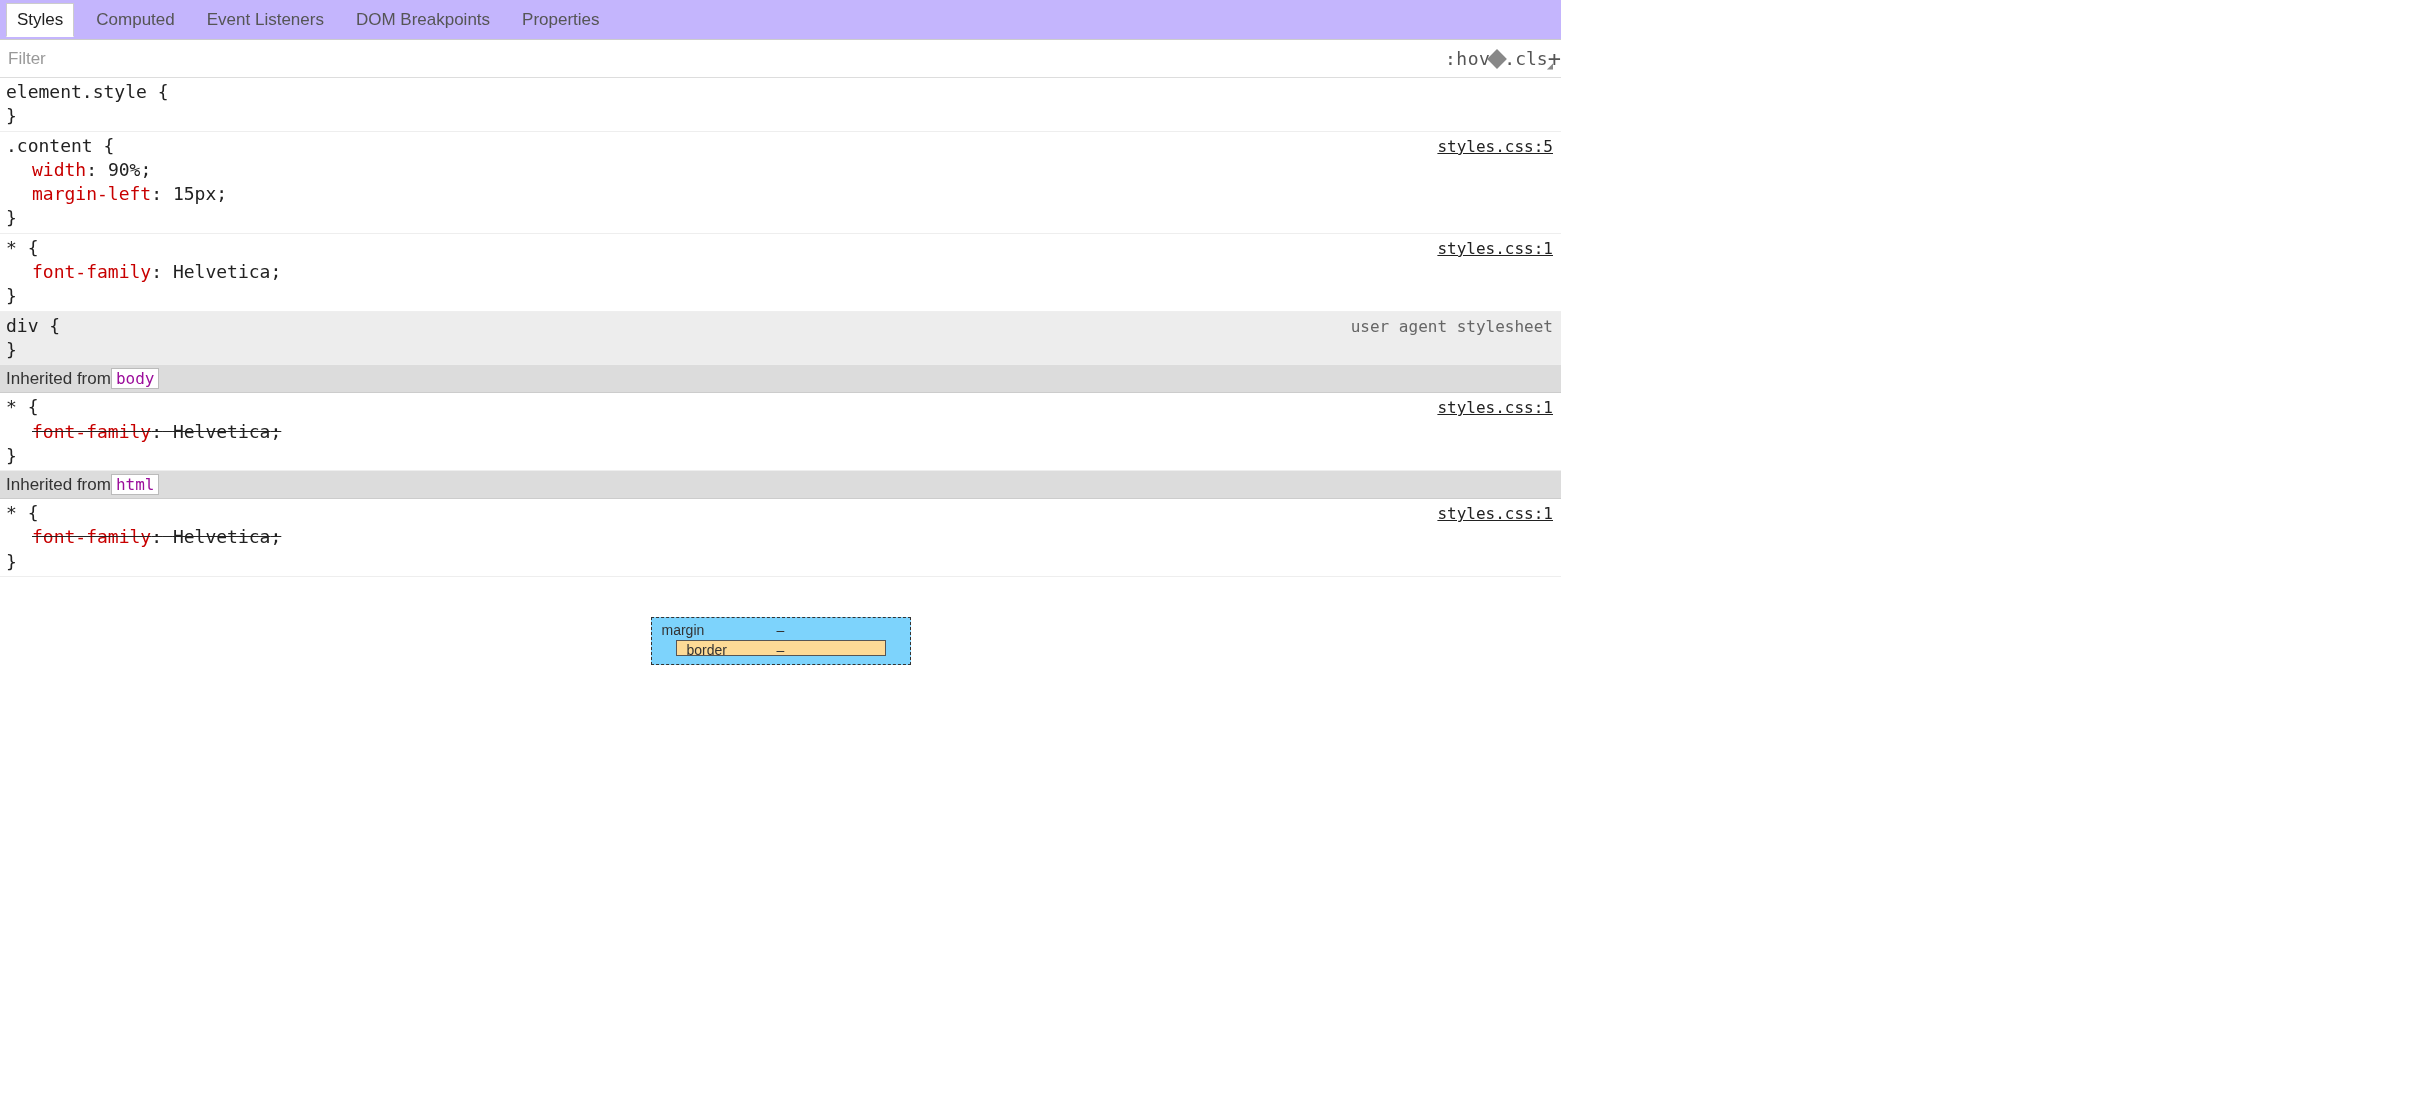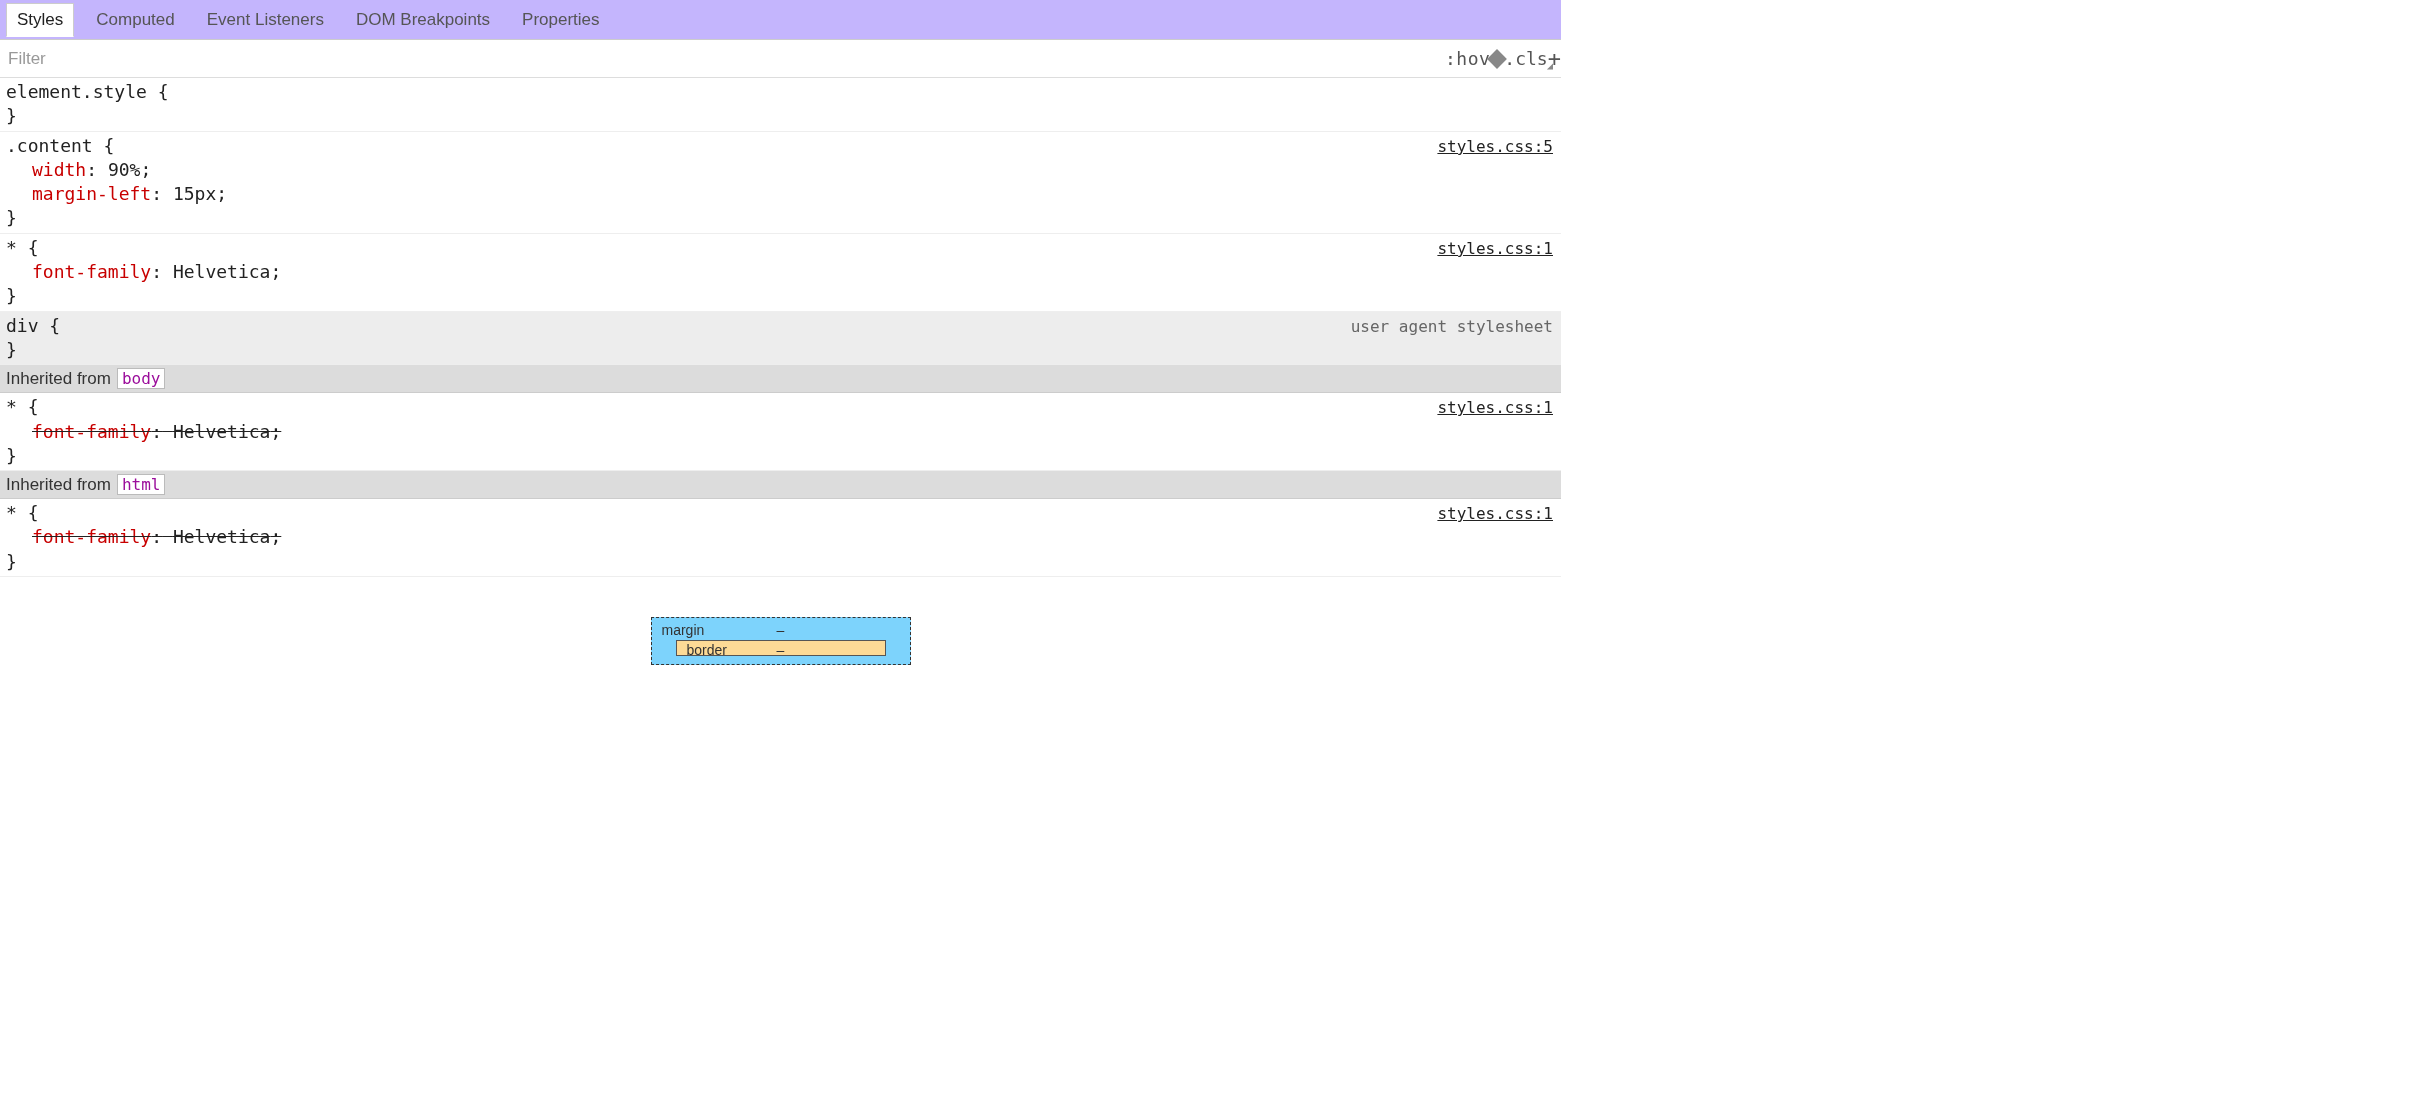--- a/index.html
+++ b/index.html
@@ -88,21 +88,20 @@
 .semi { color:#222; }
 .struck { text-decoration: line-through; color:#222;}
 .struck .prop { color:#c80000;}
 .inherit-sep {
   background: #dcdcdc;
   padding: 3px 6px;
   font-size: 17px;
   border-bottom: 1px solid #ccc;
   display:flex;
   align-items:center;
-  gap:6px;
 }
 .inherit-node {
   font-family: Menlo, Consolas, monospace;
   color: #9b0d9b;
   border: 1px solid #bbb;
   background: #fff;
   padding: 0 4px;
   font-size:16px;
 }
 

